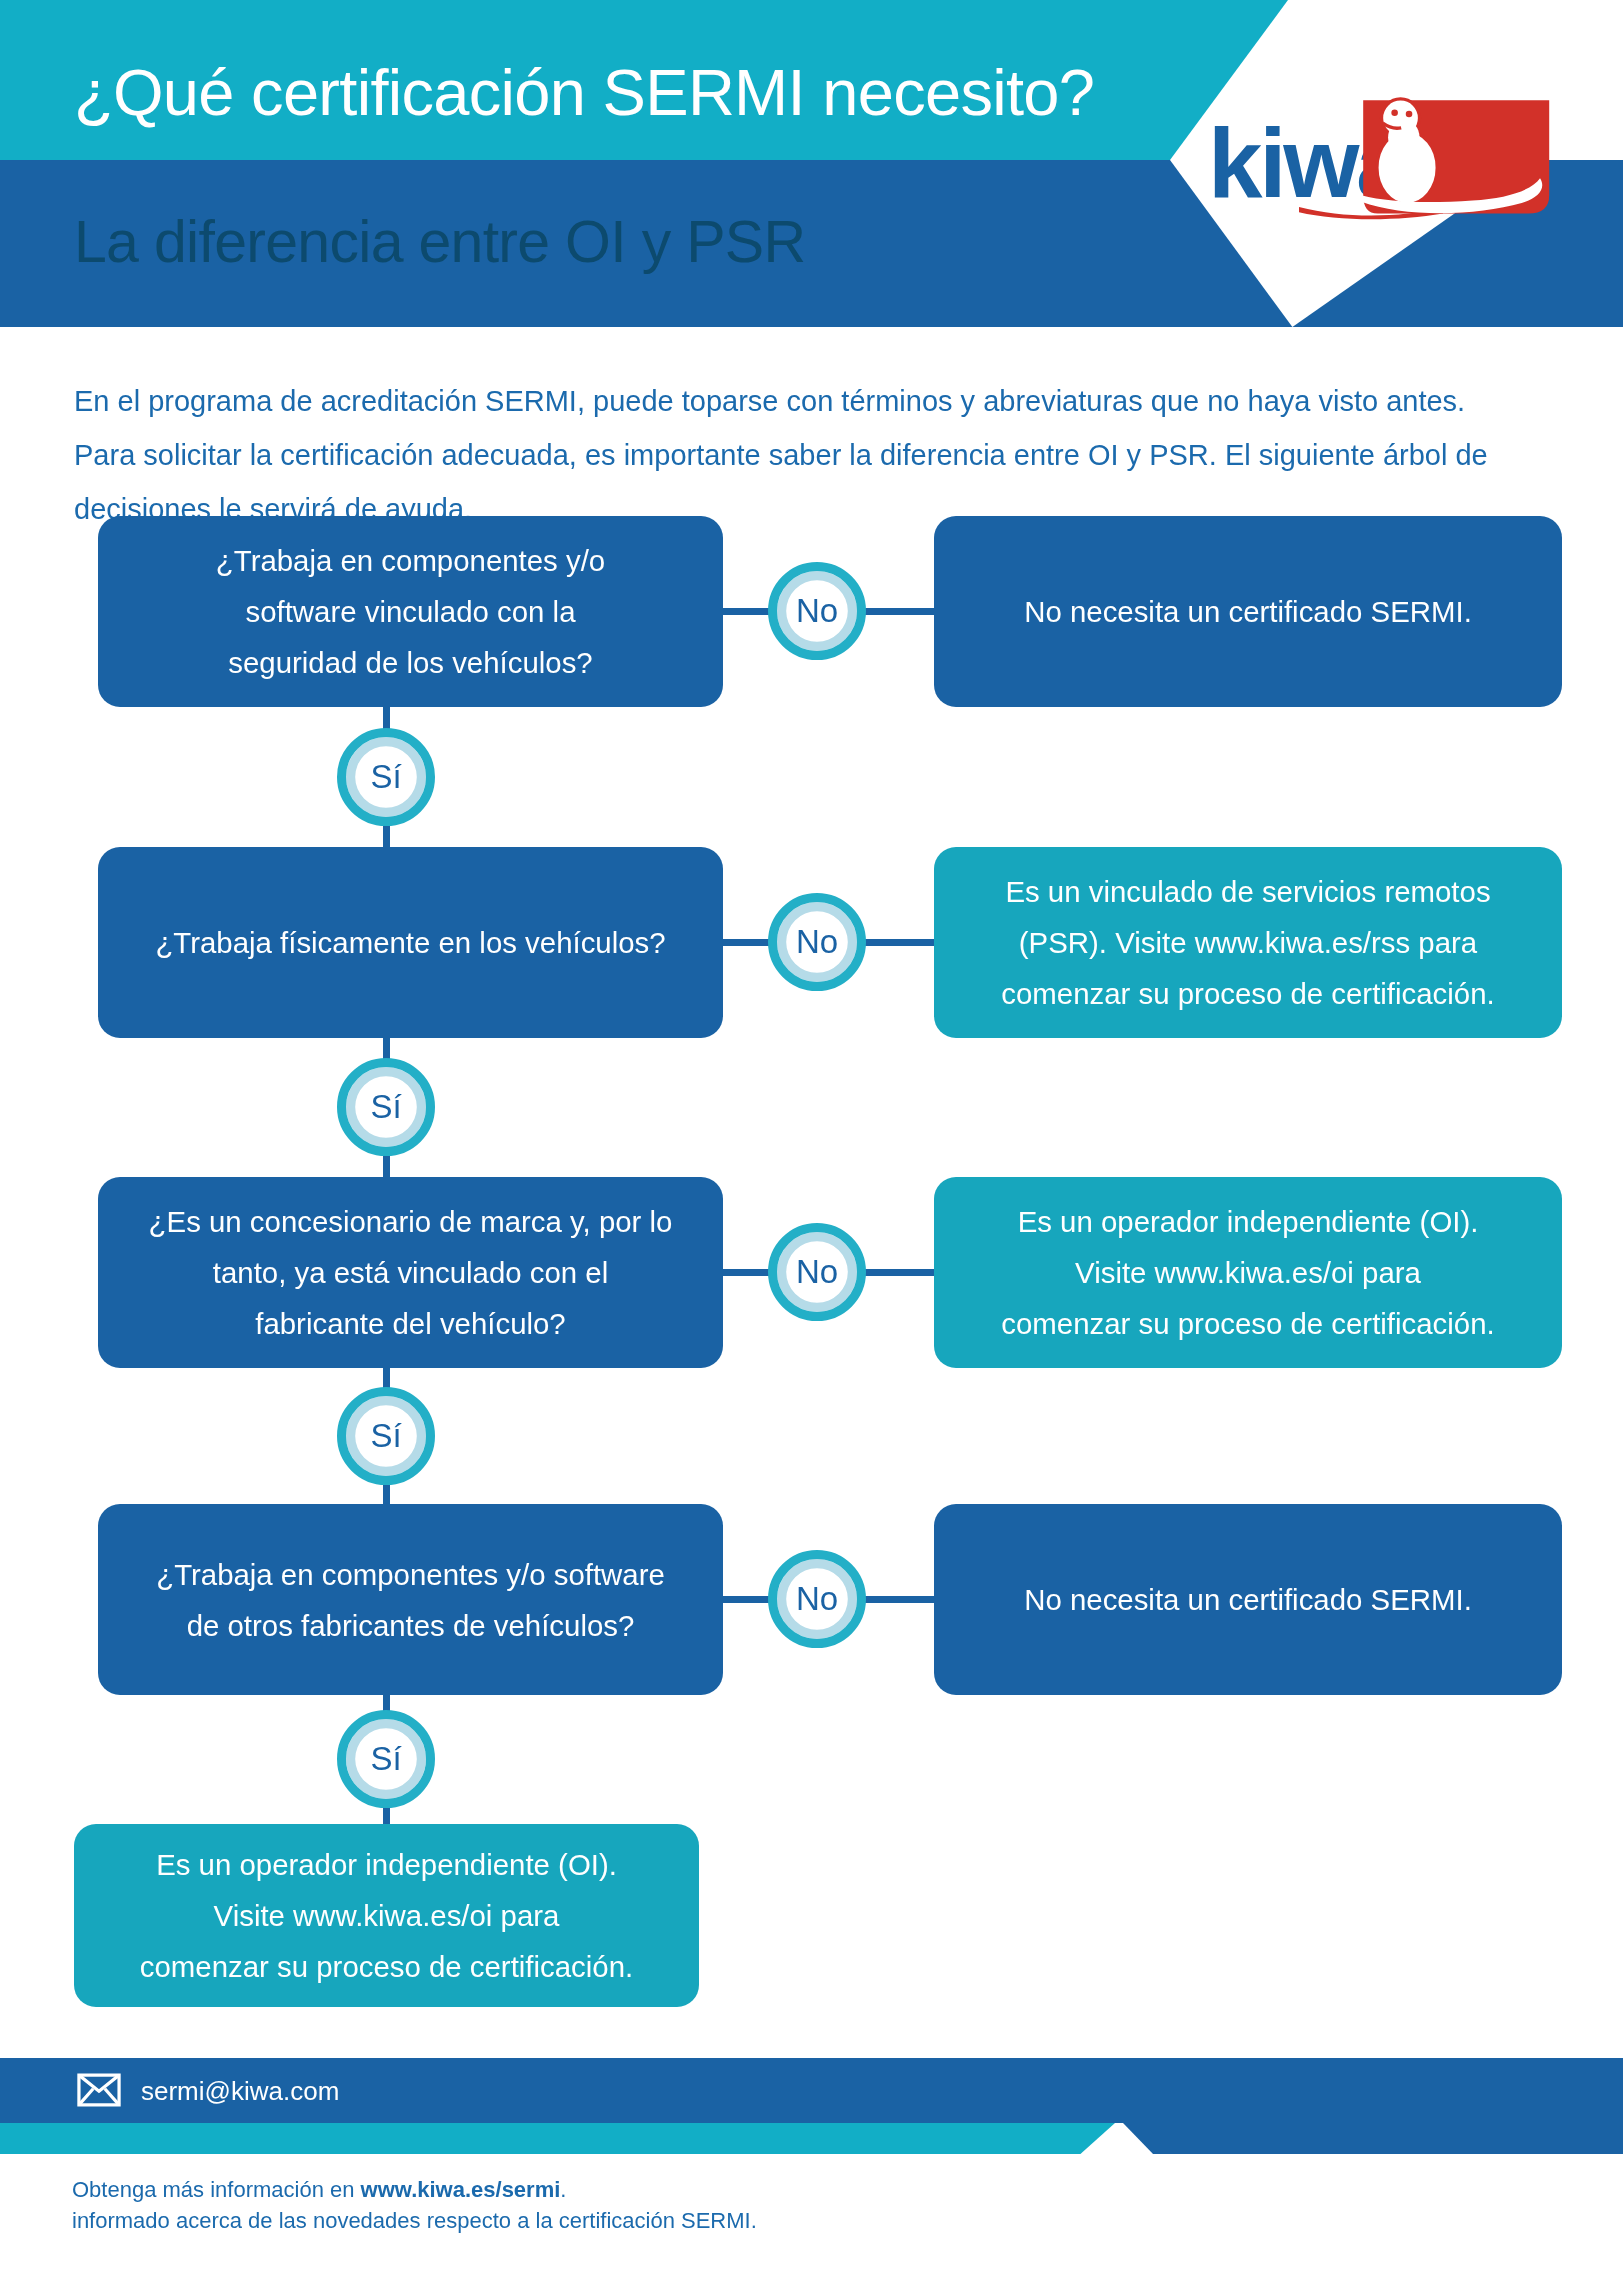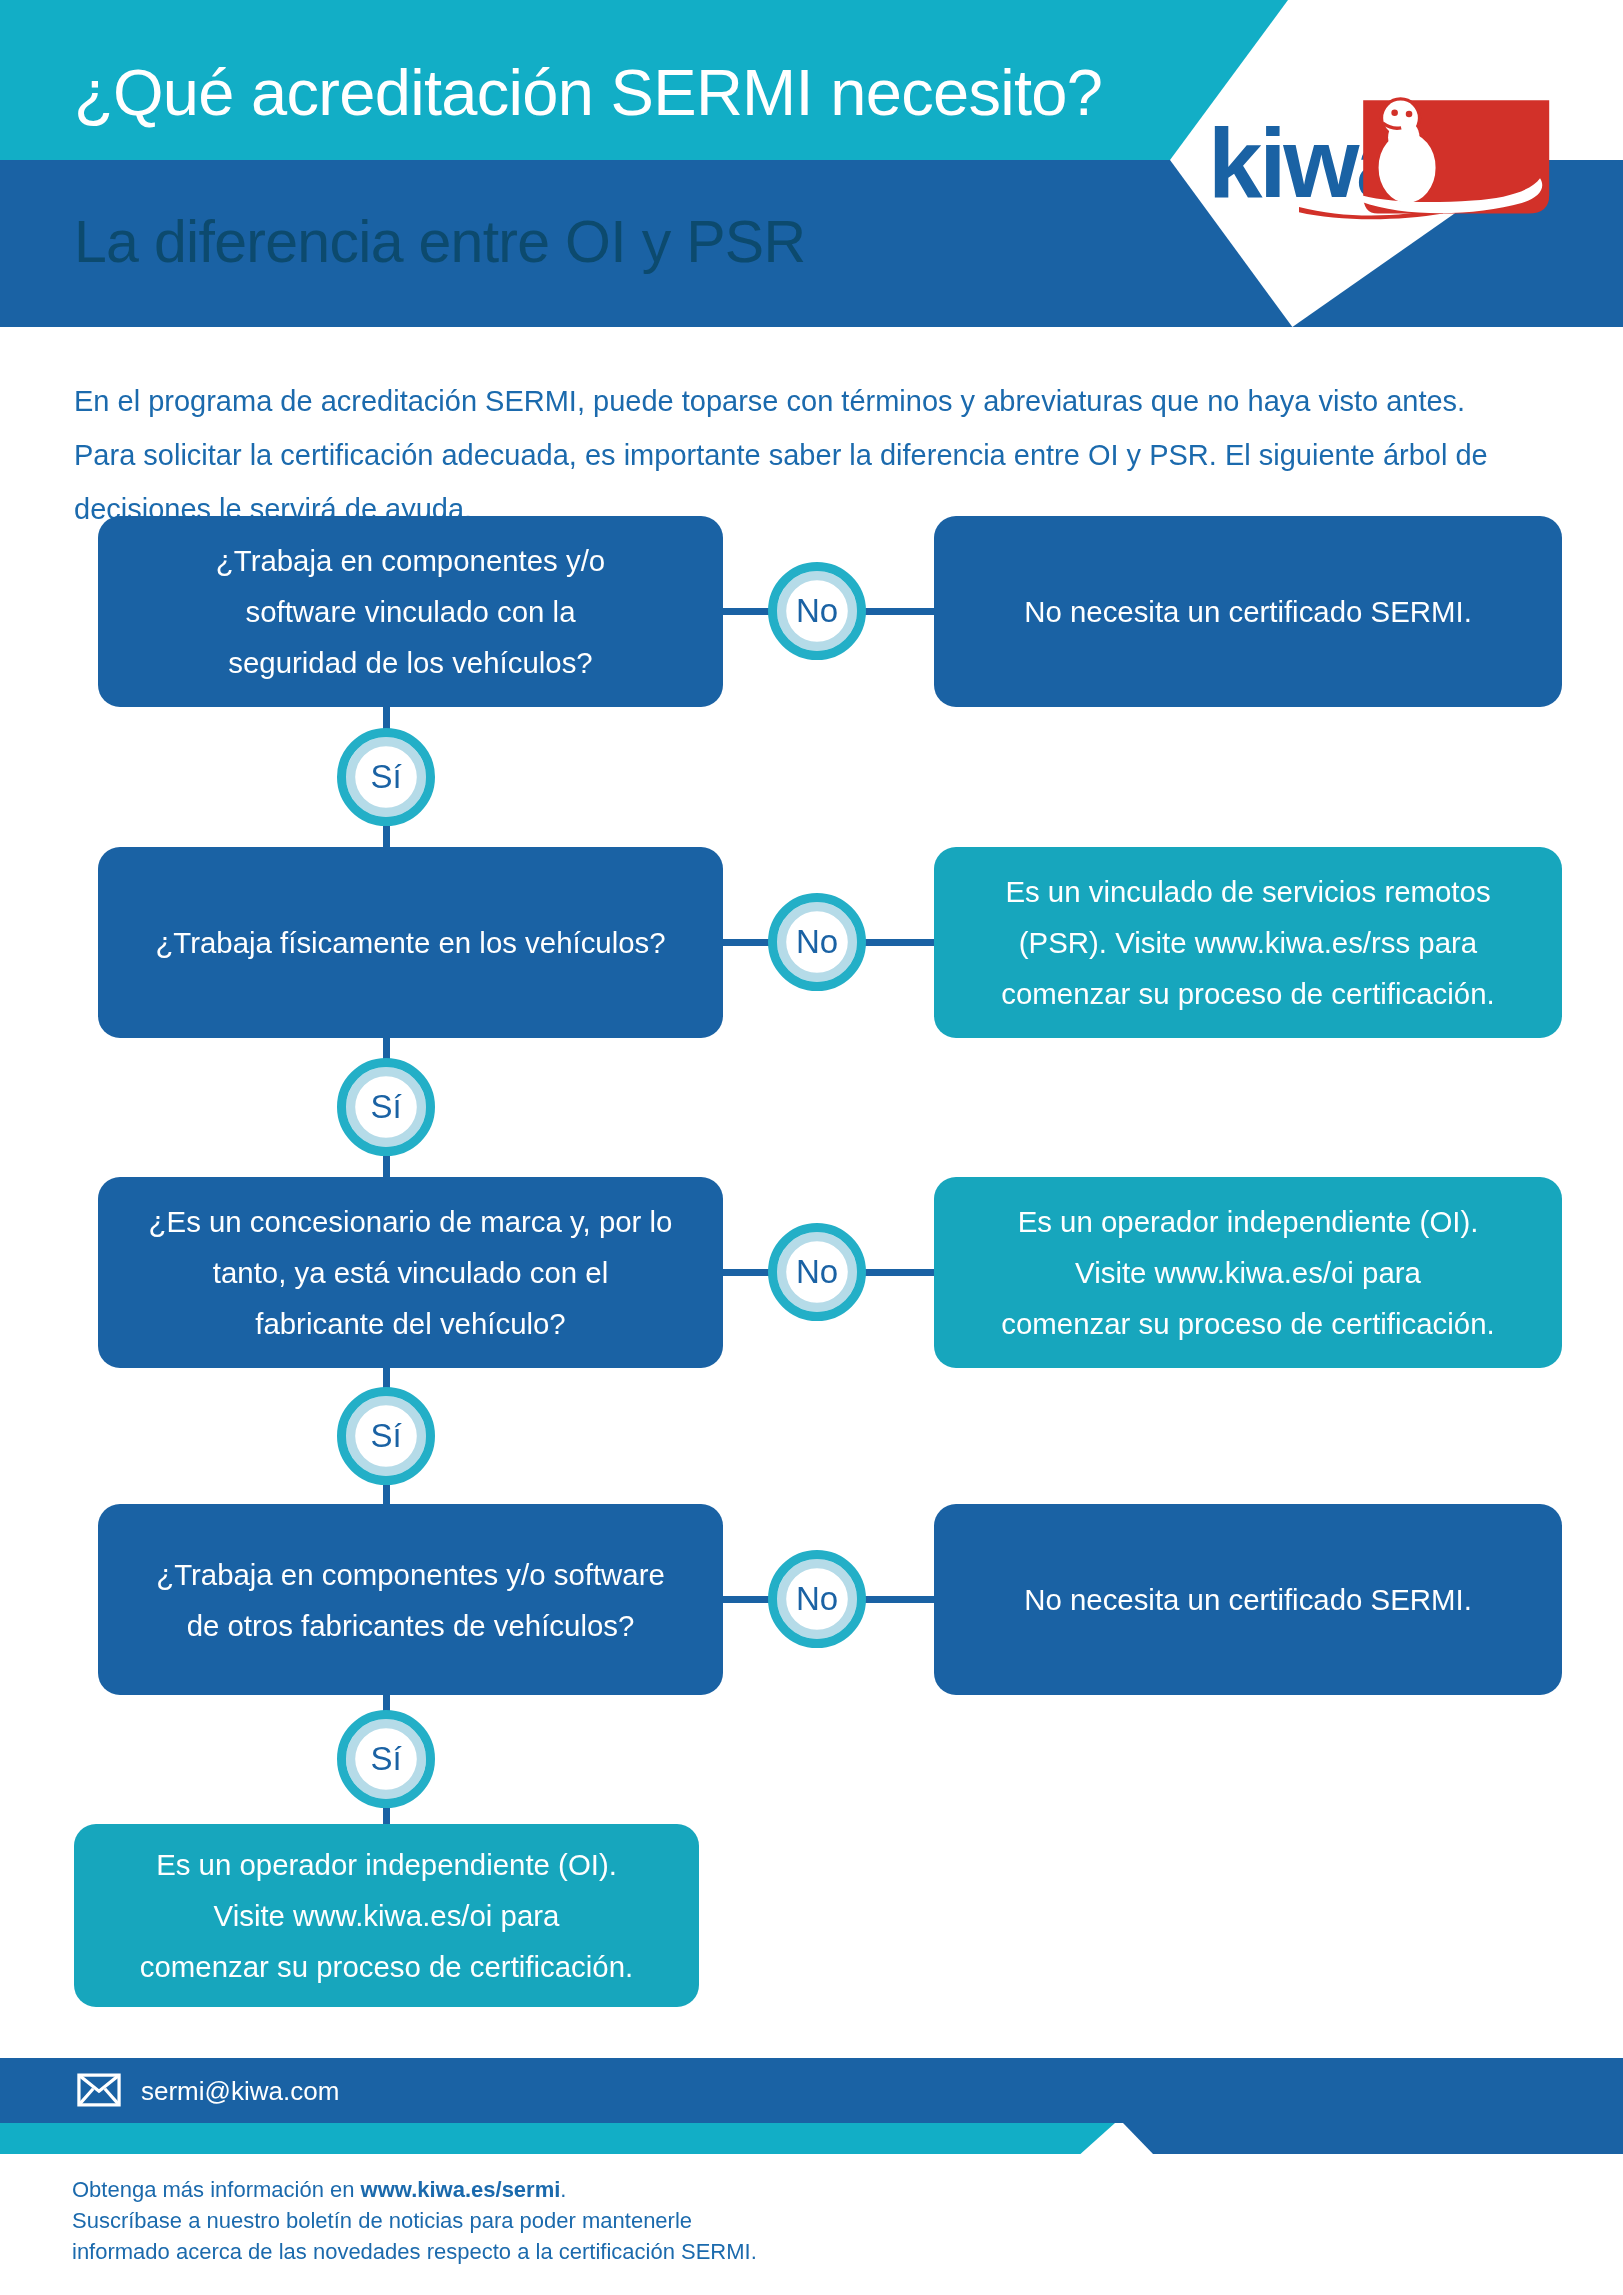--- a/index.html
+++ b/index.html
@@ -47,21 +47,21 @@
   svg{display:block;}
 </style>
 </head>
 <body>
 
 <div class="page">
 
   <div class="teal-band"></div>
   <div class="blue-band"></div>
   <div class="diamond-notch"></div>
-  <div class="title">¿Qué acreditación SERMI necesito?</div>
+  <div class="title">¿Qué certificación SERMI necesito?</div>
   <div class="subtitle">La diferencia entre OI y PSR</div>
   <div class="kiwa-word">kiwa</div>
   <svg style="position:absolute;left:1299px;top:97px;width:262px;height:131px;" viewBox="0 0 400 200">
     <path d="M0,168 C70,186 150,184 220,170 L220,178 C150,190 60,190 0,176 Z" fill="#D23129"></path>
     <path d="M98,5 H382 V150 Q382,178 350,178 H120 Q98,178 98,150 Z" fill="#D23129"></path>
     <g stroke="#D23129" stroke-width="5" fill="#FFFFFF">
       <ellipse cx="165" cy="108" rx="46" ry="56"></ellipse>
       <circle cx="155" cy="32" r="29"></circle>
     </g>
     <ellipse cx="160" cy="62" rx="24" ry="28" fill="#FFFFFF"></ellipse>
@@ -153,18 +153,17 @@
     <rect x="3" y="3" width="62" height="46" fill="none" stroke="#FFFFFF" stroke-width="5"></rect>
     <path d="M3,3 L34,28 L65,3" fill="none" stroke="#FFFFFF" stroke-width="5"></path>
     <path d="M3,49 L25,24 M65,49 L43,24" fill="none" stroke="#FFFFFF" stroke-width="5"></path>
   </svg>
   <div class="email-text">sermi@kiwa.com</div>
 
   <div class="footer-info">
     <div>
       <span>Obtenga más información en </span><b>www.kiwa.es/sermi</b><span>.</span>
     </div>
-    <div>Suscríbase a nuestro boletín de noticias para poder mantenerle</div>
     <div>informado acerca de las novedades respecto a la certificación SERMI.</div>
   </div>
 
 </div>
 
 
 </body></html>

